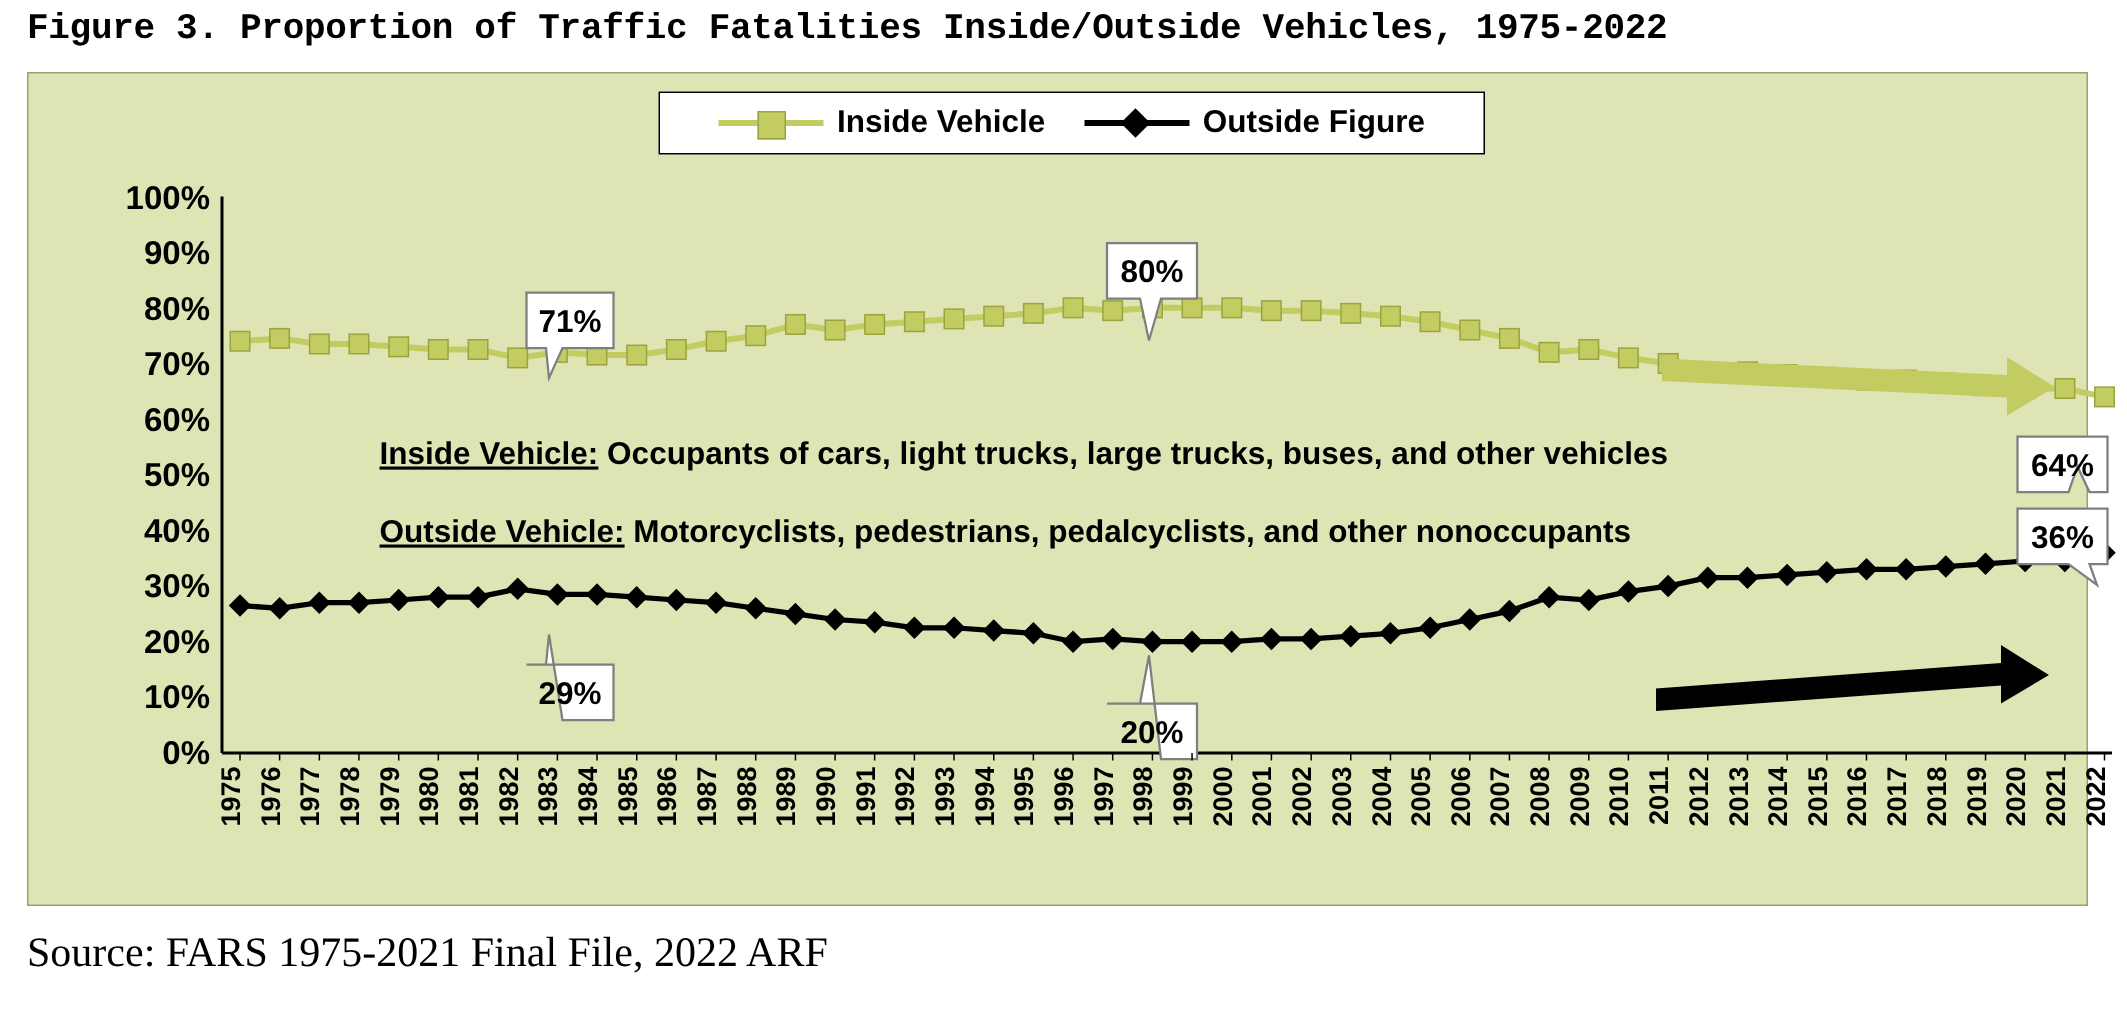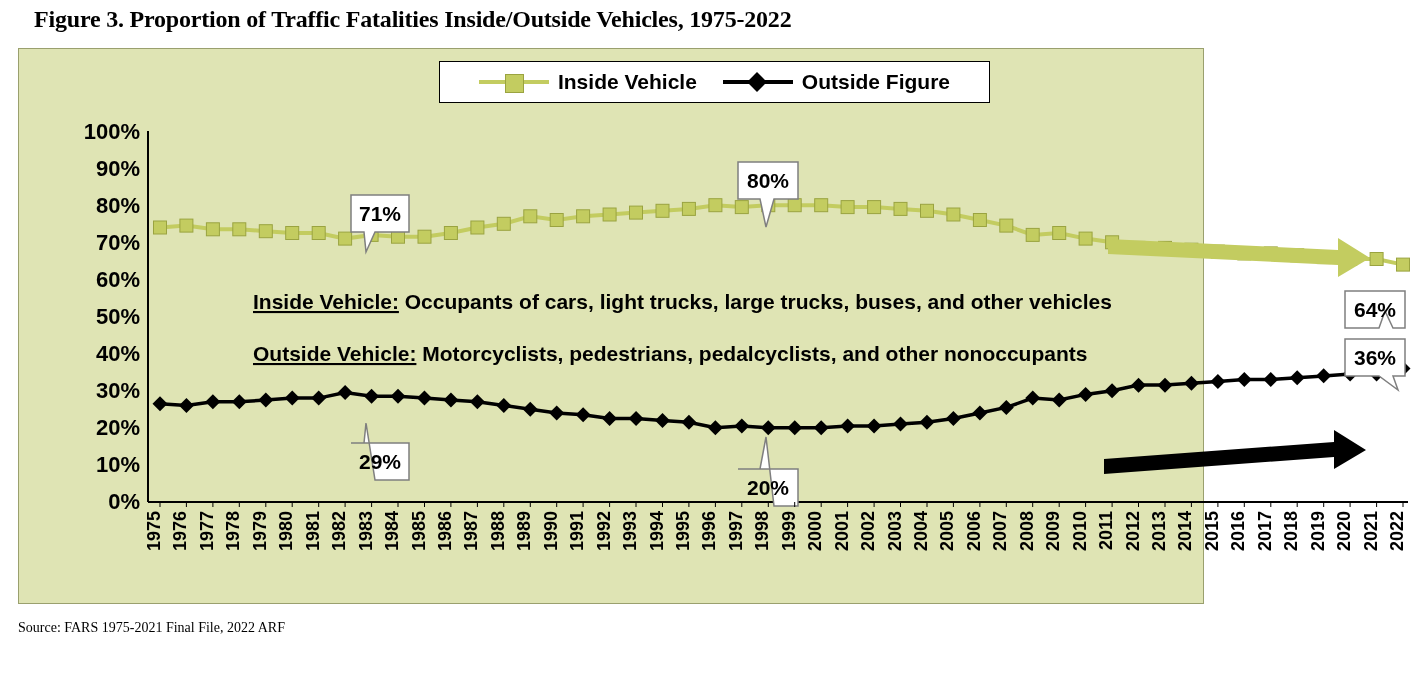--- a/index.html
+++ b/index.html
@@ -18,29 +18,28 @@
     width: 1418px;
     height: 678px;
   }
   .fig-title {
     position: absolute;
     left: 18px;
     top: 6px;
     font-size: 24px;
     font-weight: bold;
     color: #000;
-    font-family: Liberation Serif, serif;
+    font-family: Liberation Mono, monospace;
     letter-spacing: -0.2px;
-    margin-left: 16px;
   }
   .chart-box {
     position: absolute;
     left: 18px;
     top: 48px;
-    width: 1186px;
+    width: 1374px;
     height: 556px;
     background: #dfe4b4;
     border: 1px solid #9aa06e;
     box-sizing: border-box;
     padding-left: 42px;
   }
   .legend {
     position: absolute;
     left: 420px;
     top: 12px;
@@ -102,21 +101,21 @@
   }
   svg.plot {
     position: absolute;
     left: 0;
     top: 0;
   }
   .source {
     position: absolute;
     left: 18px;
     top: 620px;
-    font-size: 14px;
+    font-size: 28px;
     color: #000;
     font-family: "Liberation Serif", serif;
   }
   .axis-label {
     font-family: "Liberation Sans", sans-serif;
     font-size: 22px;
     font-weight: bold;
     fill: #000;
   }
   .xtick {

